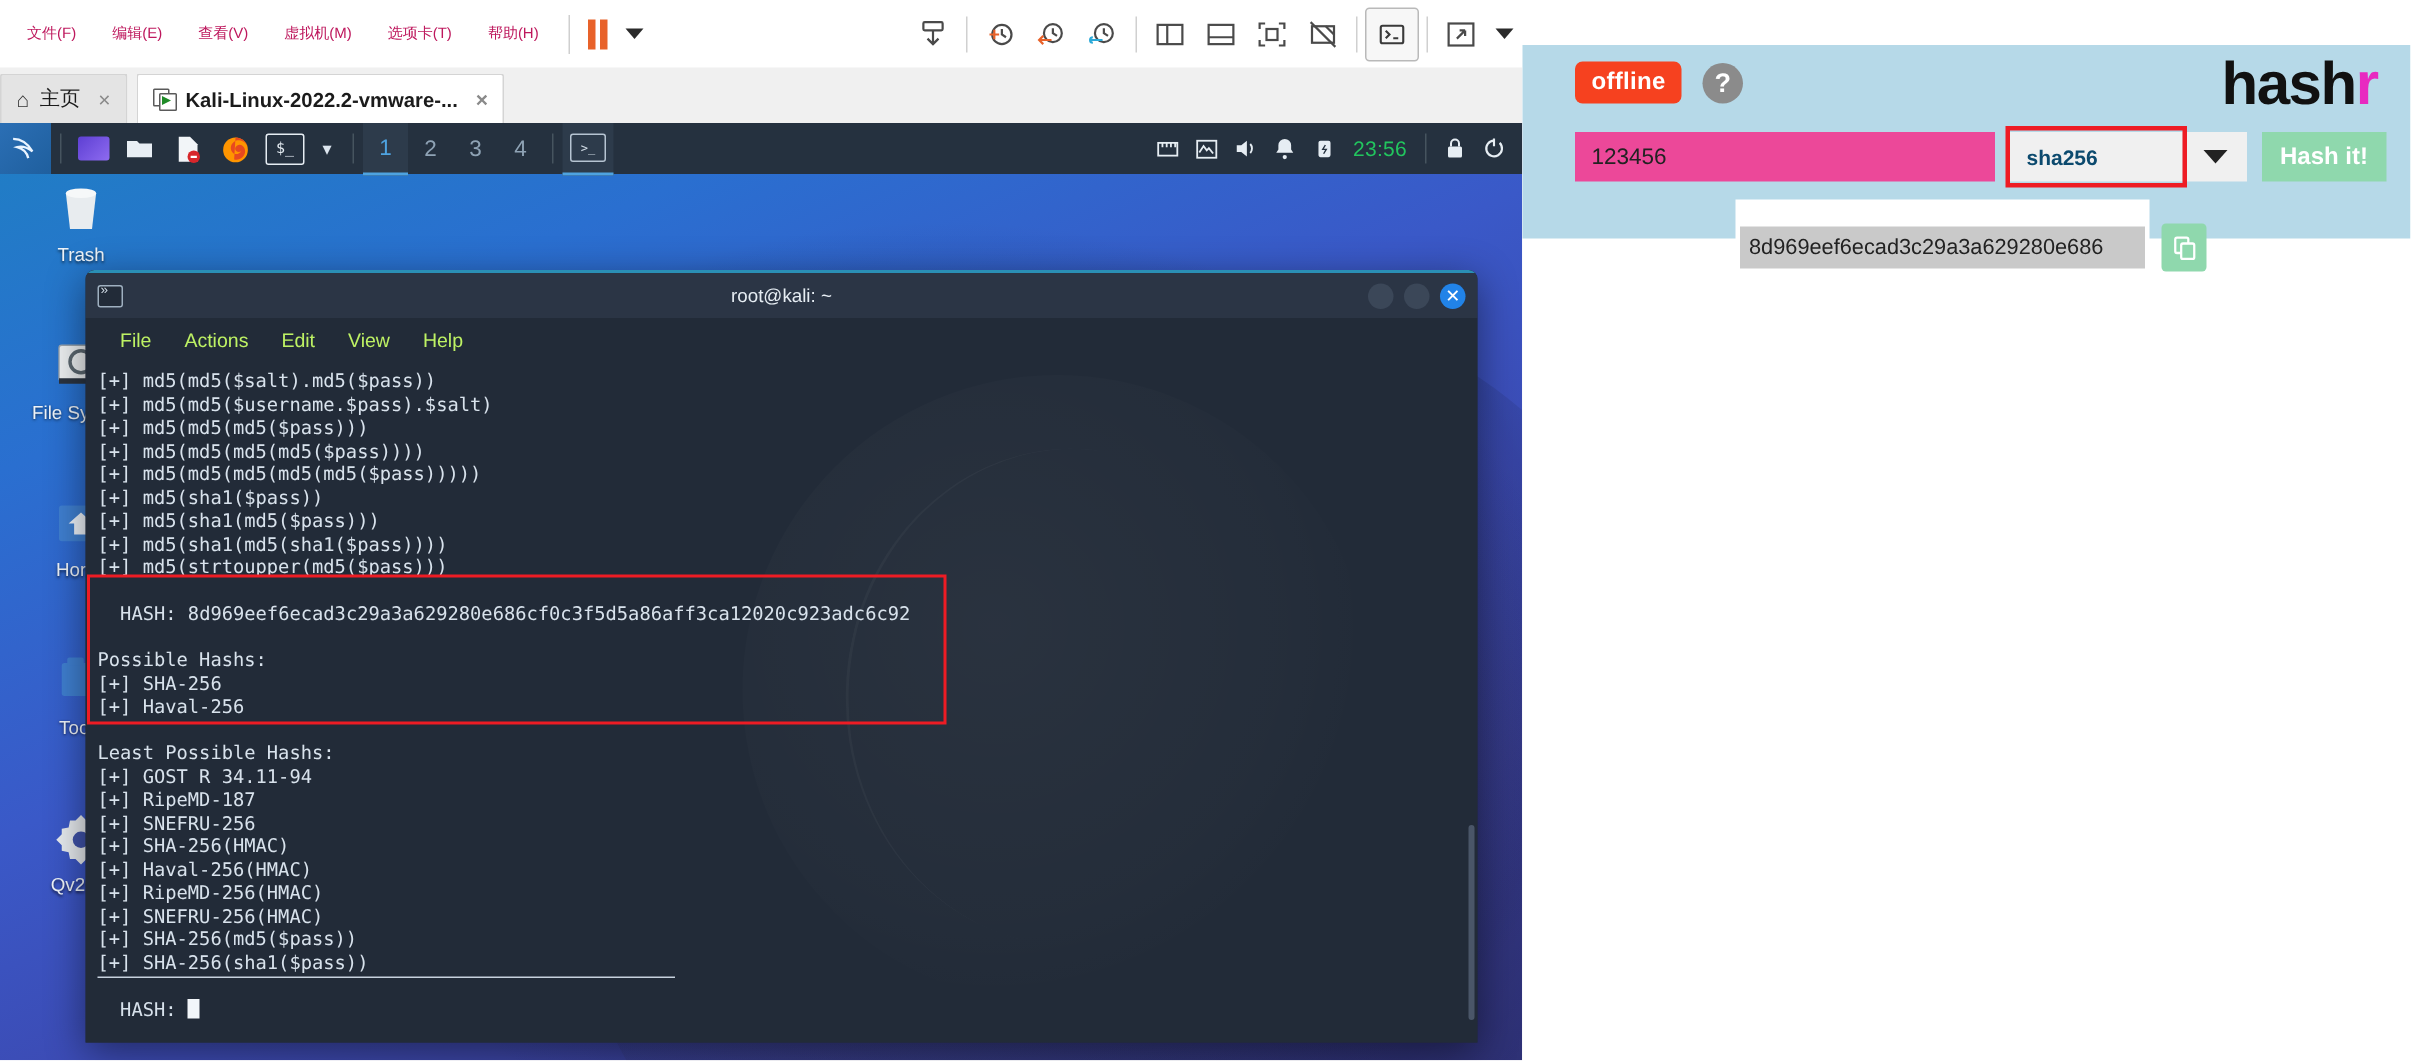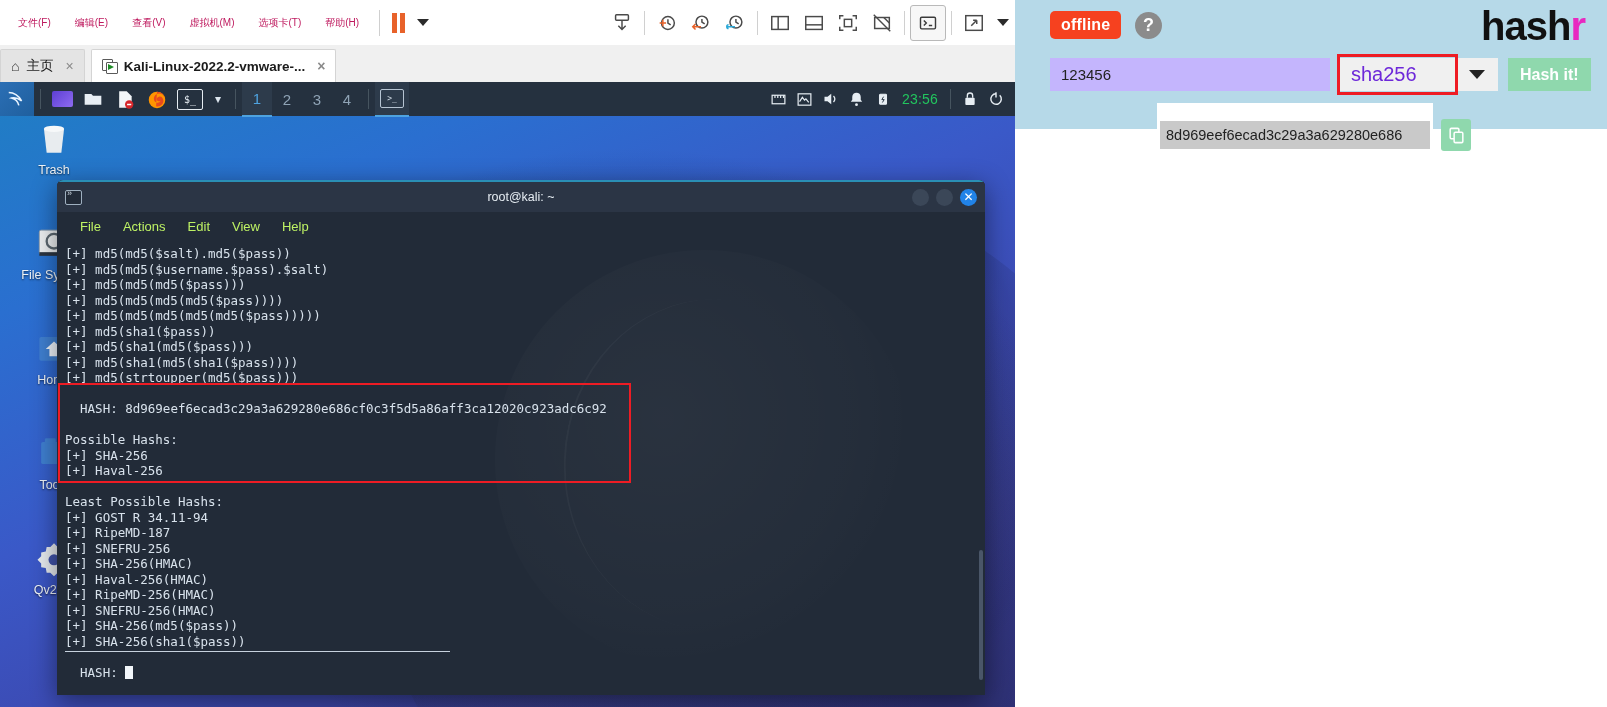--- a/index.html
+++ b/index.html
@@ -77,32 +77,32 @@
     background:radial-gradient(circle at 40% 40%, rgba(255,255,255,0.035), rgba(255,255,255,0.012) 55%, rgba(255,255,255,0) 70%);}
   .dragon2{position:absolute;right:120px;top:60px;width:300px;height:330px;border-left:2px solid rgba(255,255,255,0.035);border-radius:50% 40% 45% 55%;transform:rotate(12deg);}
   .term-lines{position:relative;padding:6px 0 0 8px;font-family:"DejaVu Sans Mono","Liberation Mono",monospace;font-size:12.5px;line-height:15.5px;color:#d8e2ec;white-space:pre;}
   .hlbox{position:absolute;left:58px;top:383px;width:573px;height:100px;border:2px solid #ee1c24;box-sizing:border-box;pointer-events:none;}
   .rule{position:absolute;left:65px;top:651px;width:385px;height:1px;background:#c7d2de;}
   .cursor{display:inline-block;width:8px;height:13px;background:#f2f6fa;vertical-align:-2px;}
   .tscroll{position:absolute;right:2px;top:310px;width:4px;height:130px;background:#4a5668;border-radius:2px;}
 
   
   .hashr{width:592px;height:707px;background:#ffffff;position:relative;}
-  .hashr-top{height:129px;background:#b6d9e8;position:relative;}
+  .hashr-top{height:129px;background:#b6d9e8;position:relative;margin-top:30px;}
   .offline-badge{position:absolute;left:35px;top:11px;background:#f6411f;color:#fff;font-weight:bold;font-size:16px;
     padding:5px 11px;border-radius:5px;letter-spacing:.2px;}
   .help-ico{position:absolute;left:120px;top:12px;width:27px;height:27px;border-radius:50%;background:#8b8b8b;color:#fff;
     display:flex;align-items:center;justify-content:center;font-weight:bold;font-size:18px;}
   .brand{position:absolute;right:22px;top:4px;font-size:40px;font-weight:bold;color:#111;letter-spacing:-1px;}
   .brand i{font-style:normal;color:#e829c0;}
   .row1{position:absolute;left:35px;top:58px;display:flex;align-items:stretch;}
-  .txtinput{width:280px;height:33px;background:#c4b5fd;border:none;font-size:15px;color:#222;padding:0 11px;box-sizing:border-box;outline:none;}
+  .txtinput{width:280px;height:33px;background:#ec4899;border:none;font-size:15px;color:#222;padding:0 11px;box-sizing:border-box;outline:none;}
   .selwrap{position:relative;margin-left:10px;display:flex;}
   .sel{width:115px;height:33px;background:#f0f0f0;border:none;display:flex;align-items:center;padding-left:11px;
-    font-size:20px;font-weight:normal;color:#6d28d9;box-sizing:border-box;}
+    font-size:14px;font-weight:bold;color:#0c4a6e;box-sizing:border-box;}
   .selarrow{width:43px;height:33px;background:#f0f0f0;display:flex;align-items:center;justify-content:center;}
   .selarrow div{width:0;height:0;border-left:8px solid transparent;border-right:8px solid transparent;border-top:9px solid #222;}
   .sel-hl{position:absolute;left:-3px;top:-4px;width:121px;height:41px;border:3px solid #ee1c24;box-sizing:border-box;pointer-events:none;}
   .hashit{margin-left:10px;height:33px;background:#8fd8ad;color:#fff;font-weight:bold;font-size:16px;
     display:flex;align-items:center;padding:0 12px;border:none;}
   .row2{position:absolute;left:142px;top:103px;display:flex;align-items:center;}
   .result{width:270px;height:28px;background:#ffffff;padding:18px 3px;box-sizing:content-box;display:flex;align-items:center;}
   .result-inner{width:100%;height:100%;background:#c9c9c9;display:flex;align-items:center;padding-left:6px;box-sizing:border-box;
     font-size:14.5px;color:#222;overflow:hidden;white-space:nowrap;}
   .copybtn{margin-left:8px;width:30px;height:32px;background:#8fd8ad;display:flex;align-items:center;justify-content:center;border-radius:3px;}

